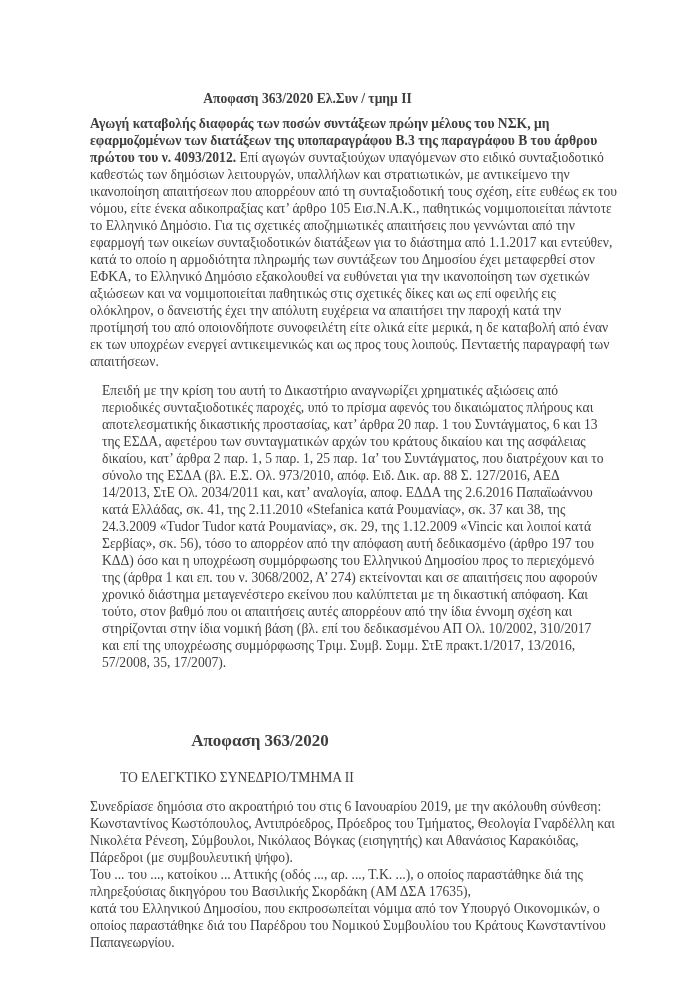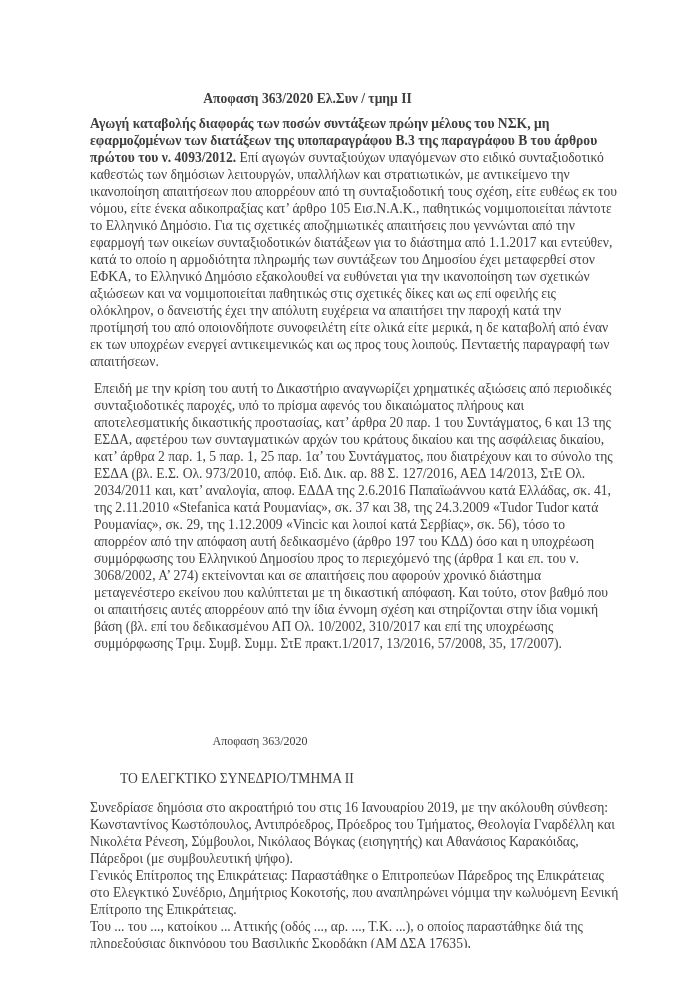--- a/index.html
+++ b/index.html
@@ -24,28 +24,28 @@
     padding-right: 95px;
     margin: 0;
   }
   .summary {
     margin: 8px 0 10px 0;
   }
   .summary .lead {
     font-weight: bold;
   }
   .reasoning {
-    margin: 4px;
+    margin: 12px;
   }
   .decision-heading {
-    font-size: 12px;
-    font-weight: normal;
+    font-size: 17px;
+    font-weight: bold;
     text-align: center;
     padding-right: 190px;
-    margin: 81px 0 0 0;
+    margin: 61px 0 0 0;
   }
   .court-heading {
     margin: 20px 0 12px 0;
     text-indent: 30px;
   }
   .line {
     margin: 0;
   }
 </style>
 </head>
@@ -57,23 +57,22 @@
     <p class="doc-title">Αποφαση 363/2020 Ελ.Συν / τμημ II</p>
 
     <p class="summary"><span class="lead">Αγωγή καταβολής διαφοράς των ποσών συντάξεων πρώην μέλους του ΝΣΚ, μη εφαρμοζομένων των διατάξεων της υποπαραγράφου Β.3 της παραγράφου Β του άρθρου πρώτου του ν. 4093/2012.</span><span> Επί αγωγών συνταξιούχων υπαγόμενων στο ειδικό συνταξιοδοτικό καθεστώς των δημόσιων λειτουργών, υπαλλήλων και στρατιωτικών, με αντικείμενο την ικανοποίηση απαιτήσεων που απορρέουν από τη συνταξιοδοτική τους σχέση, είτε ευθέως εκ του νόμου, είτε ένεκα αδικοπραξίας κατ’ άρθρο 105 Εισ.Ν.Α.Κ., παθητικώς νομιμοποιείται πάντοτε το Ελληνικό Δημόσιο. Για τις σχετικές αποζημιωτικές απαιτήσεις που γεννώνται από την εφαρμογή των οικείων συνταξιοδοτικών διατάξεων για το διάστημα από 1.1.2017 και εντεύθεν, κατά το οποίο η αρμοδιότητα πληρωμής των συντάξεων του Δημοσίου έχει μεταφερθεί στον ΕΦΚΑ, το Ελληνικό Δημόσιο εξακολουθεί να ευθύνεται για την ικανοποίηση των σχετικών αξιώσεων και να νομιμοποιείται παθητικώς στις σχετικές δίκες και ως επί οφειλής εις ολόκληρον, ο δανειστής έχει την απόλυτη ευχέρεια να απαιτήσει την παροχή κατά την προτίμησή του από οποιονδήποτε συνοφειλέτη είτε ολικά είτε μερικά, η δε καταβολή από έναν εκ των υποχρέων ενεργεί αντικειμενικώς και ως προς τους λοιπούς. Πενταετής παραγραφή των απαιτήσεων.</span></p>
 
     <p class="reasoning">Επειδή με την κρίση του αυτή το Δικαστήριο αναγνωρίζει χρηματικές αξιώσεις από περιοδικές συνταξιοδοτικές παροχές, υπό το πρίσμα αφενός του δικαιώματος πλήρους και αποτελεσματικής δικαστικής προστασίας, κατ’ άρθρα 20 παρ. 1 του Συντάγματος, 6 και 13 της ΕΣΔΑ, αφετέρου των συνταγματικών αρχών του κράτους δικαίου και της ασφάλειας δικαίου, κατ’ άρθρα 2 παρ. 1, 5 παρ. 1, 25 παρ. 1α’ του Συντάγματος, που διατρέχουν και το σύνολο της ΕΣΔΑ (βλ. Ε.Σ. Ολ. 973/2010, απόφ. Ειδ. Δικ. αρ. 88 Σ. 127/2016, ΑΕΔ 14/2013, ΣτΕ Ολ. 2034/2011 και, κατ’ αναλογία, αποφ. ΕΔΔΑ της 2.6.2016 Παπαϊωάννου κατά Ελλάδας, σκ. 41, της 2.11.2010 «Stefanica κατά Ρουμανίας», σκ. 37 και 38, της 24.3.2009 «Tudor Tudor κατά Ρουμανίας», σκ. 29, της 1.12.2009 «Vincic και λοιποί κατά Σερβίας», σκ. 56), τόσο το απορρέον από την απόφαση αυτή δεδικασμένο (άρθρο 197 του ΚΔΔ) όσο και η υποχρέωση συμμόρφωσης του Ελληνικού Δημοσίου προς το περιεχόμενό της (άρθρα 1 και επ. του ν. 3068/2002, Α’ 274) εκτείνονται και σε απαιτήσεις που αφορούν χρονικό διάστημα μεταγενέστερο εκείνου που καλύπτεται με τη δικαστική απόφαση. Και τούτο, στον βαθμό που οι απαιτήσεις αυτές απορρέουν από την ίδια έννομη σχέση και στηρίζονται στην ίδια νομική βάση (βλ. επί του δεδικασμένου ΑΠ Ολ. 10/2002, 310/2017 και επί της υποχρέωσης συμμόρφωσης Τριμ. Συμβ. Συμμ. ΣτΕ πρακτ.1/2017, 13/2016, 57/2008, 35, 17/2007).</p>
 
     <p class="decision-heading">Αποφαση 363/2020</p>
 
     <p class="court-heading">ΤΟ ΕΛΕΓΚΤΙΚΟ ΣΥΝΕΔΡΙΟ/ΤΜΗΜΑ II</p>
 
-    <p class="line">Συνεδρίασε δημόσια στο ακροατήριό του στις 16 Ιανουαρίου 2019, με την ακόλουθη σύνθεση: Κωνσταντίνος Κωστόπουλος, Αντιπρόεδρος, Πρόεδρος του Τμήματος, Θεολογία Γναρδέλλη και Νικολέτα Ρένεση, Σύμβουλοι, Νικόλαος Βόγκας (εισηγητής) και Αθανάσιος Καρακόιδας, Πάρεδροι (με συμβουλευτική ψήφο).</p>
+    <p class="line">Συνεδρίασε δημόσια στο ακροατήριό του στις 6 Ιανουαρίου 2019, με την ακόλουθη σύνθεση: Κωνσταντίνος Κωστόπουλος, Αντιπρόεδρος, Πρόεδρος του Τμήματος, Θεολογία Γναρδέλλη και Νικολέτα Ρένεση, Σύμβουλοι, Νικόλαος Βόγκας (εισηγητής) και Αθανάσιος Καρακόιδας, Πάρεδροι (με συμβουλευτική ψήφο).</p>
 
-    <p class="line">Γενικός Επίτροπος της Επικράτειας: Παραστάθηκε ο Επιτροπεύων Πάρεδρος της Επικράτειας στο Ελεγκτικό Συνέδριο, Δημήτριος Κοκοτσής, που αναπληρώνει νόμιμα την κωλυόμενη Εενική Επίτροπο της Επικράτειας.</p>
 
 
 
     <p class="line">Του ... του ..., κατοίκου ... Αττικής (οδός ..., αρ. ..., Τ.Κ. ...), ο οποίος παραστάθηκε διά της πληρεξούσιας δικηγόρου του Βασιλικής Σκορδάκη (ΑΜ ΔΣΑ 17635),</p>
 
     <p class="line">κατά του Ελληνικού Δημοσίου, που εκπροσωπείται νόμιμα από τον Υπουργό Οικονομικών, ο οποίος παραστάθηκε διά του Παρέδρου του Νομικού Συμβουλίου του Κράτους Κωνσταντίνου Παπαγεωργίου.</p>
 
   </div>
 </div>
 

